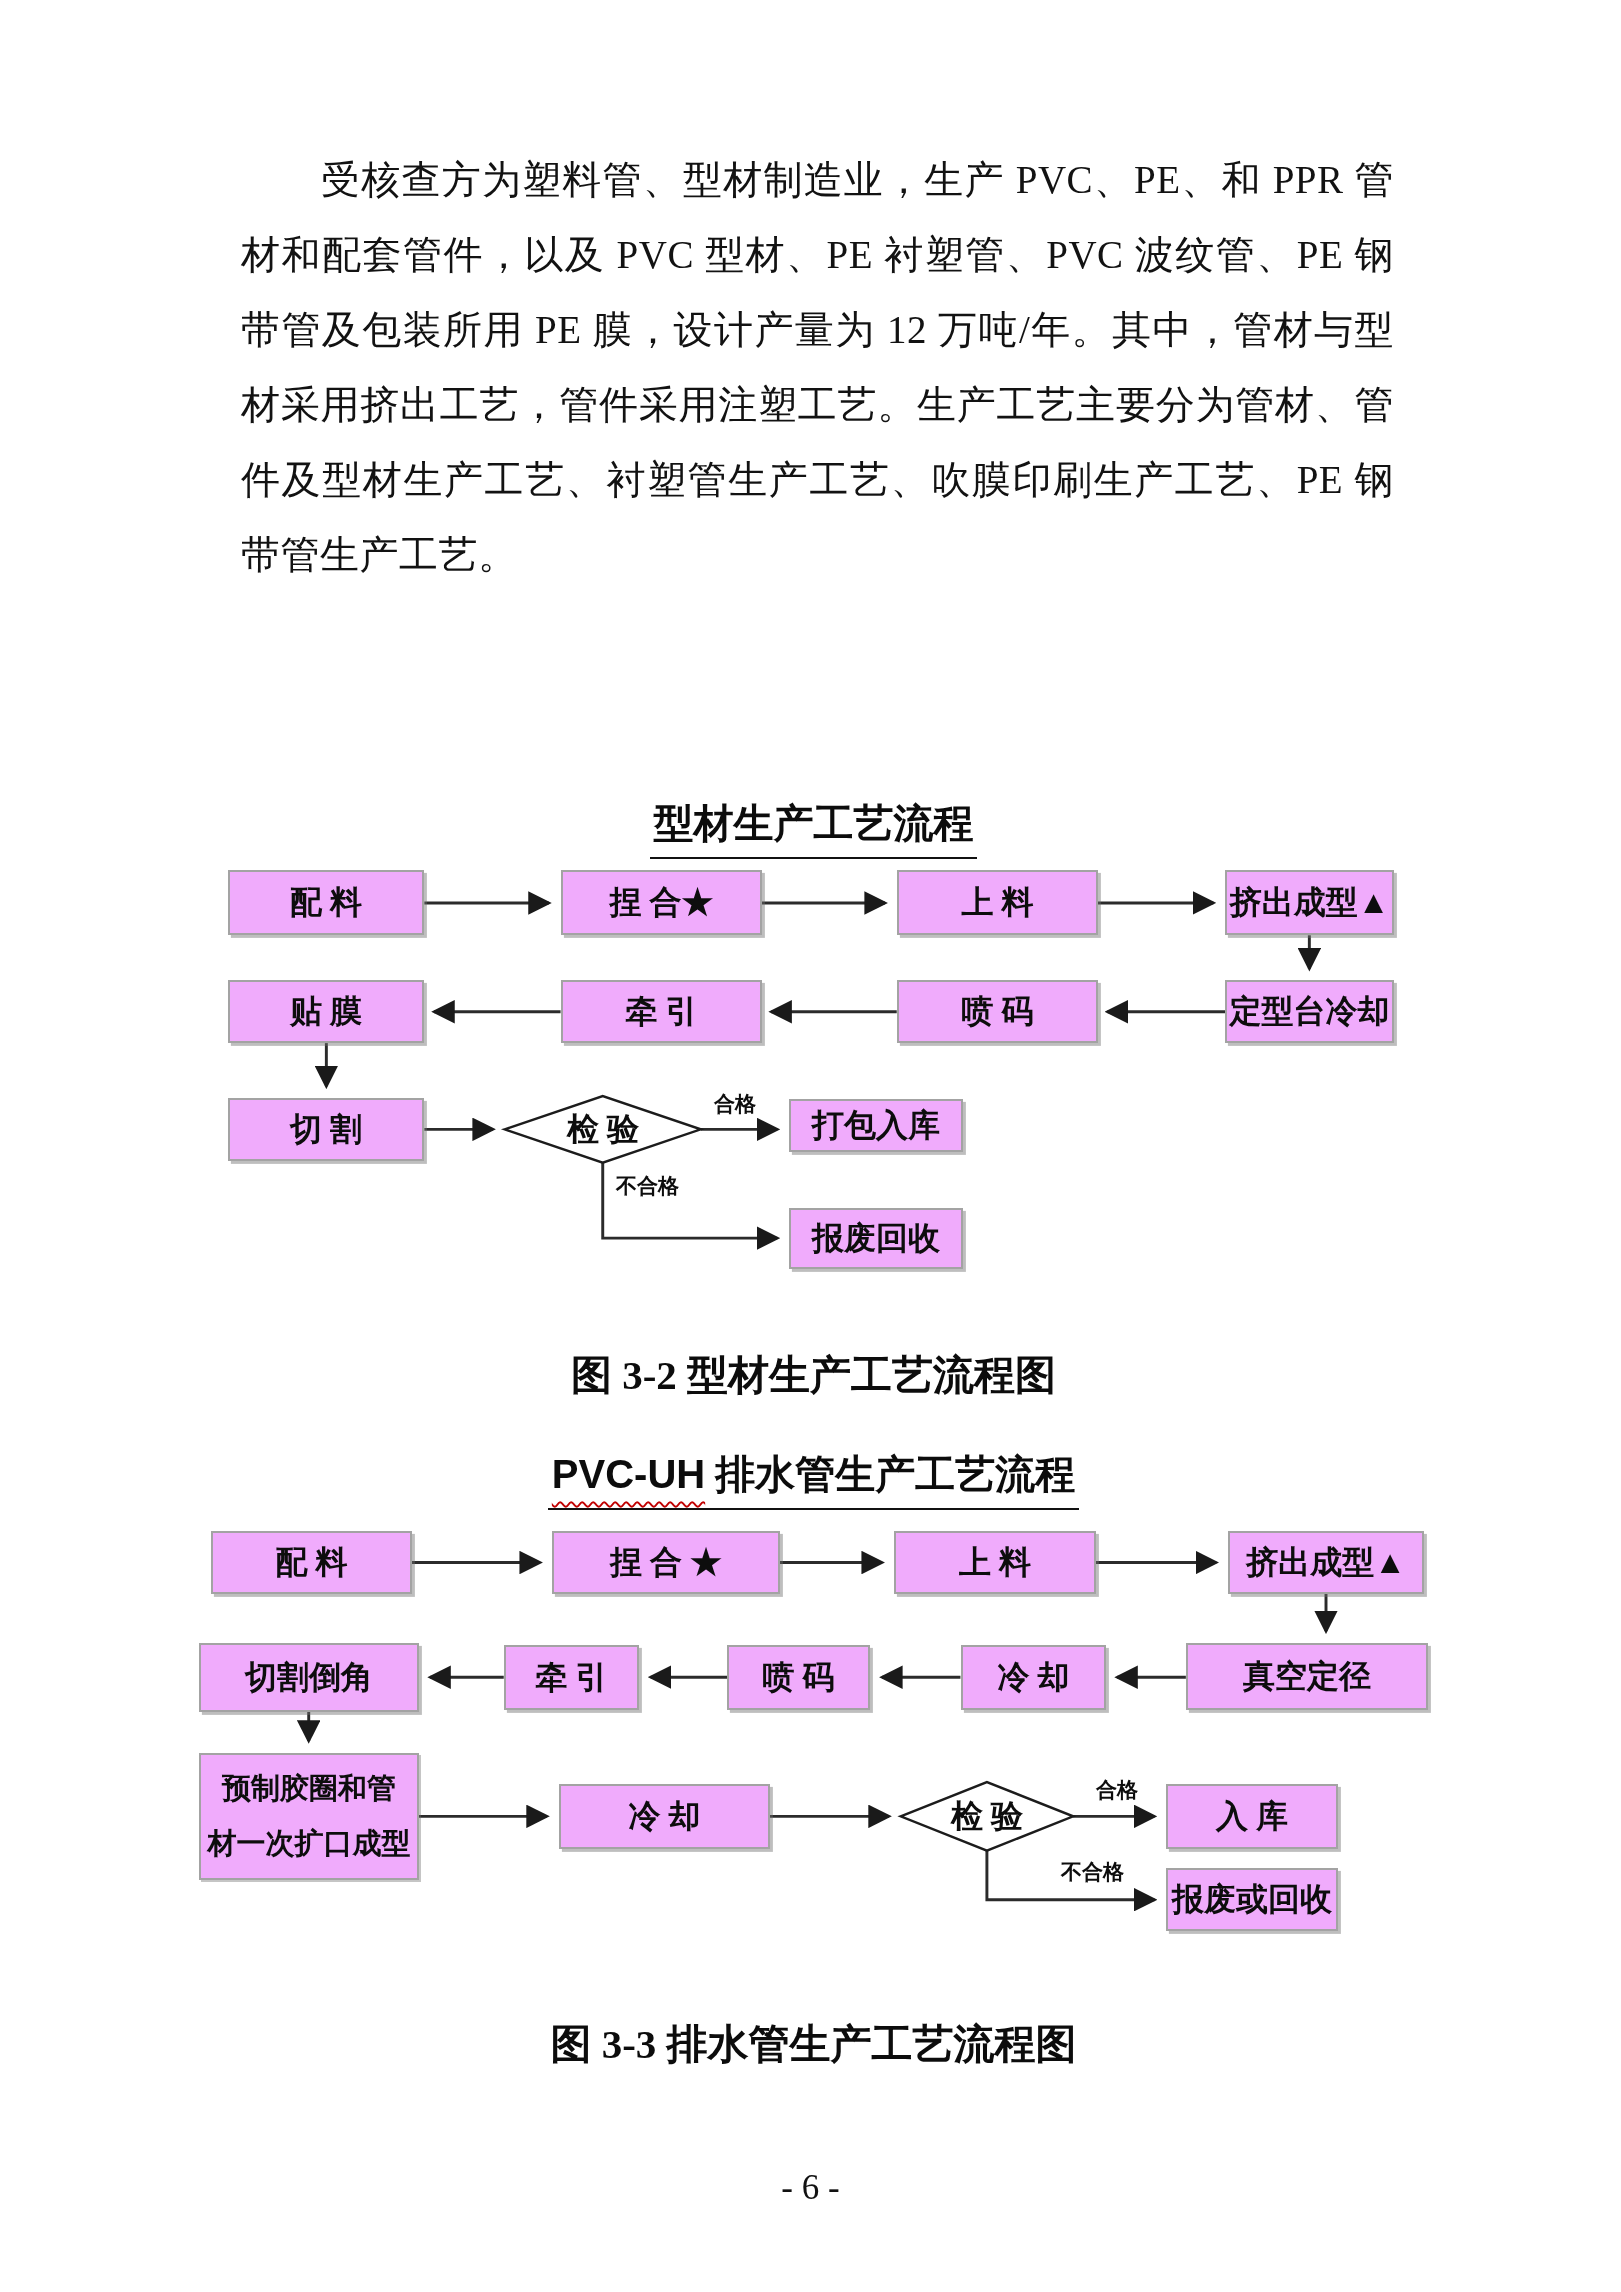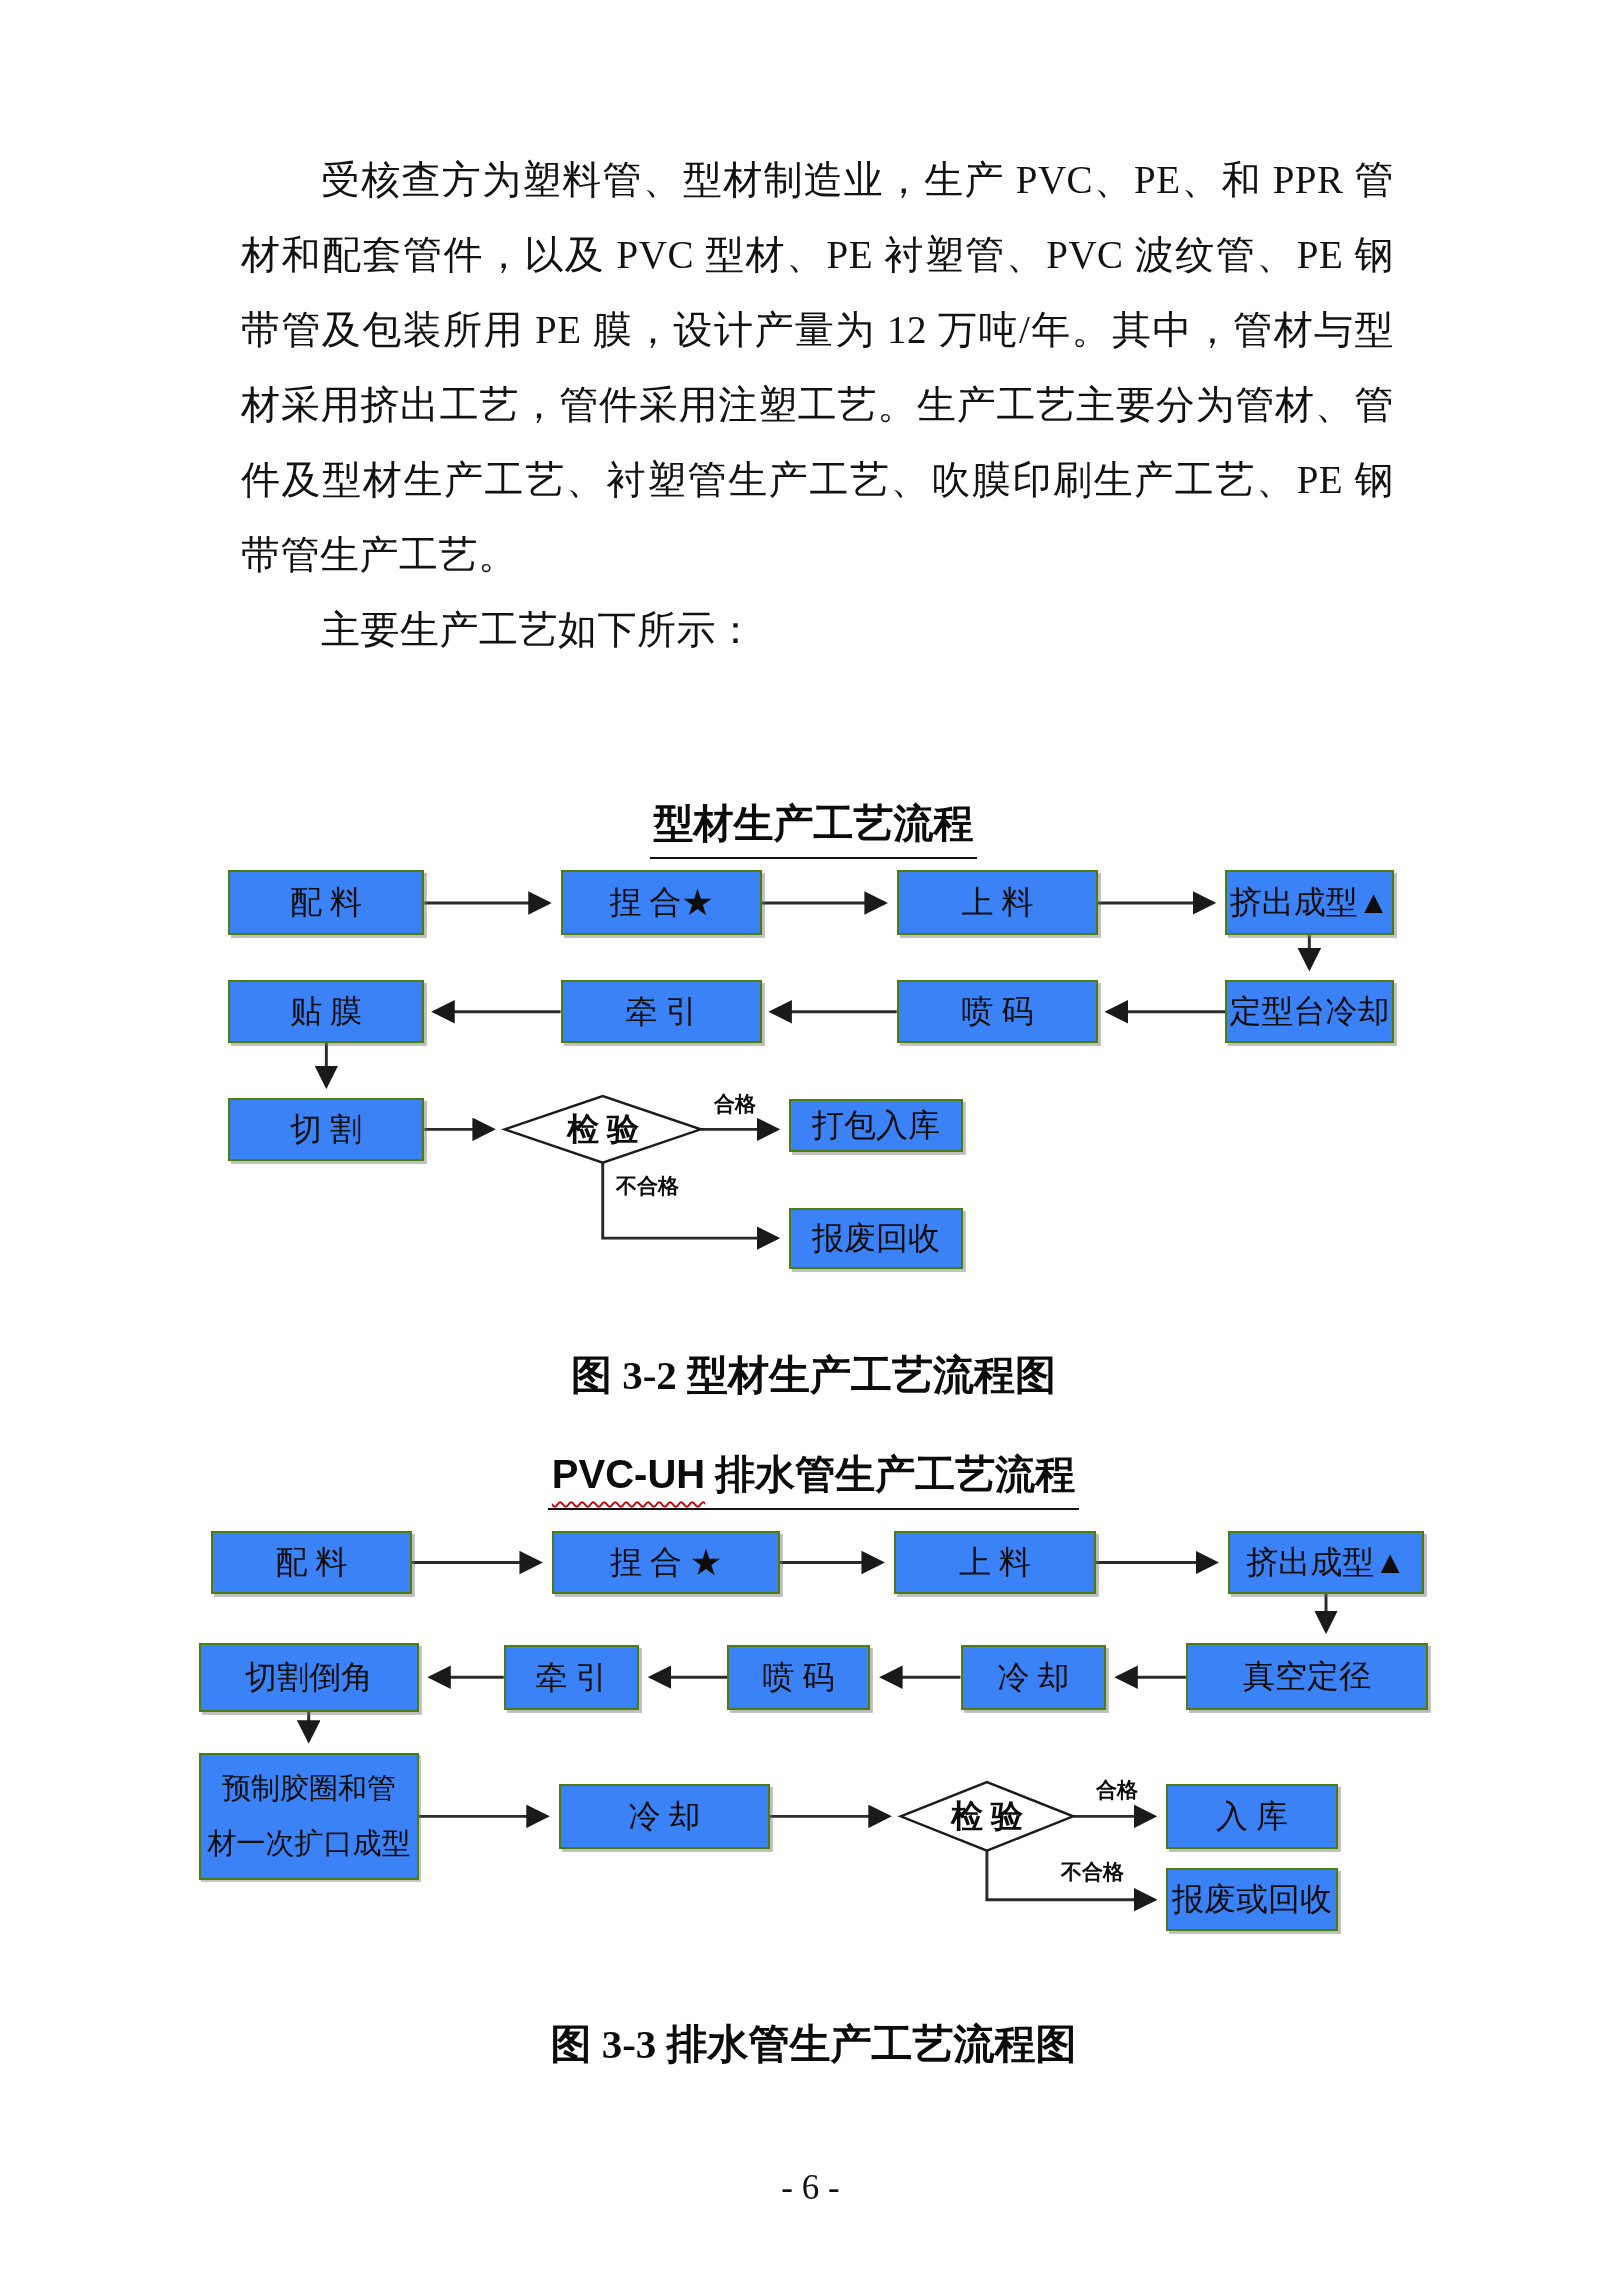--- a/index.html
+++ b/index.html
@@ -20,24 +20,24 @@
   .fig-title .latin{
     font-family:"Liberation Sans","DejaVu Sans",sans-serif; font-weight:700;
     text-decoration:underline wavy #c00000 2px; text-underline-offset:12.7px;
   }
   .fig-caption{
     position:absolute; left:157px; width:1313px; text-align:center;
     font-size:41px; font-weight:700; color:#0c0c0c;
   }
   svg.arrows{position:absolute; left:0; top:0;}
   .fbox{
-    position:absolute; box-sizing:border-box; background:#3b82f6;
-    border:2px solid #4d7c0f; box-shadow:2.9px 2.9px 0 rgba(110,110,110,.45);
+    position:absolute; box-sizing:border-box; background:#f0abfc;
+    border:2px solid #a3a3a3; box-shadow:2.9px 2.9px 0 rgba(110,110,110,.45);
     display:flex; align-items:center; justify-content:center;
-    font-size:32px; font-weight:400; color:#0d0d0d; white-space:nowrap;
+    font-size:32px; font-weight:700; color:#0d0d0d; white-space:nowrap;
   }
   .fbox.tall{flex-direction:column; justify-content:space-evenly; font-size:29px; box-shadow:2px 2px 0 rgba(110,110,110,.4);}
   .dlabel{
     position:absolute; display:flex; align-items:center; justify-content:center;
     font-size:32px; font-weight:700; color:#0d0d0d; white-space:nowrap;
   }
   .elabel{
     position:absolute; font-size:21px; font-weight:700; color:#0d0d0d;
     text-align:center; white-space:nowrap;
   }
@@ -46,21 +46,20 @@
     font-size:35px; color:#111;
   }
 </style>
 </head>
 <body>
 
 <div class="page">
 
   <div class="body-text">
     <p>受核查方为塑料管、型材制造业，生产 PVC、PE、和 PPR 管材和配套管件，以及 PVC 型材、PE 衬塑管、PVC 波纹管、PE 钢带管及包装所用 PE 膜，设计产量为 12 万吨/年。其中，管材与型材采用挤出工艺，管件采用注塑工艺。生产工艺主要分为管材、管件及型材生产工艺、衬塑管生产工艺、吹膜印刷生产工艺、PE 钢带管生产工艺。</p>
-    <p>主要生产工艺如下所示：</p>
   </div>
 
   <div class="fig-title" style="top:796px;">
     <span class="u">型材生产工艺流程</span>
   </div>
 
   <svg class="arrows" width="1621" height="2293" viewBox="0 0 1654 2339">
     <defs>
       <marker id="ah" markerWidth="8" markerHeight="8" refX="7" refY="4" orient="auto">
         <path d="M0,0 L8,4 L0,8 Z" fill="#1a1a1a"></path>

